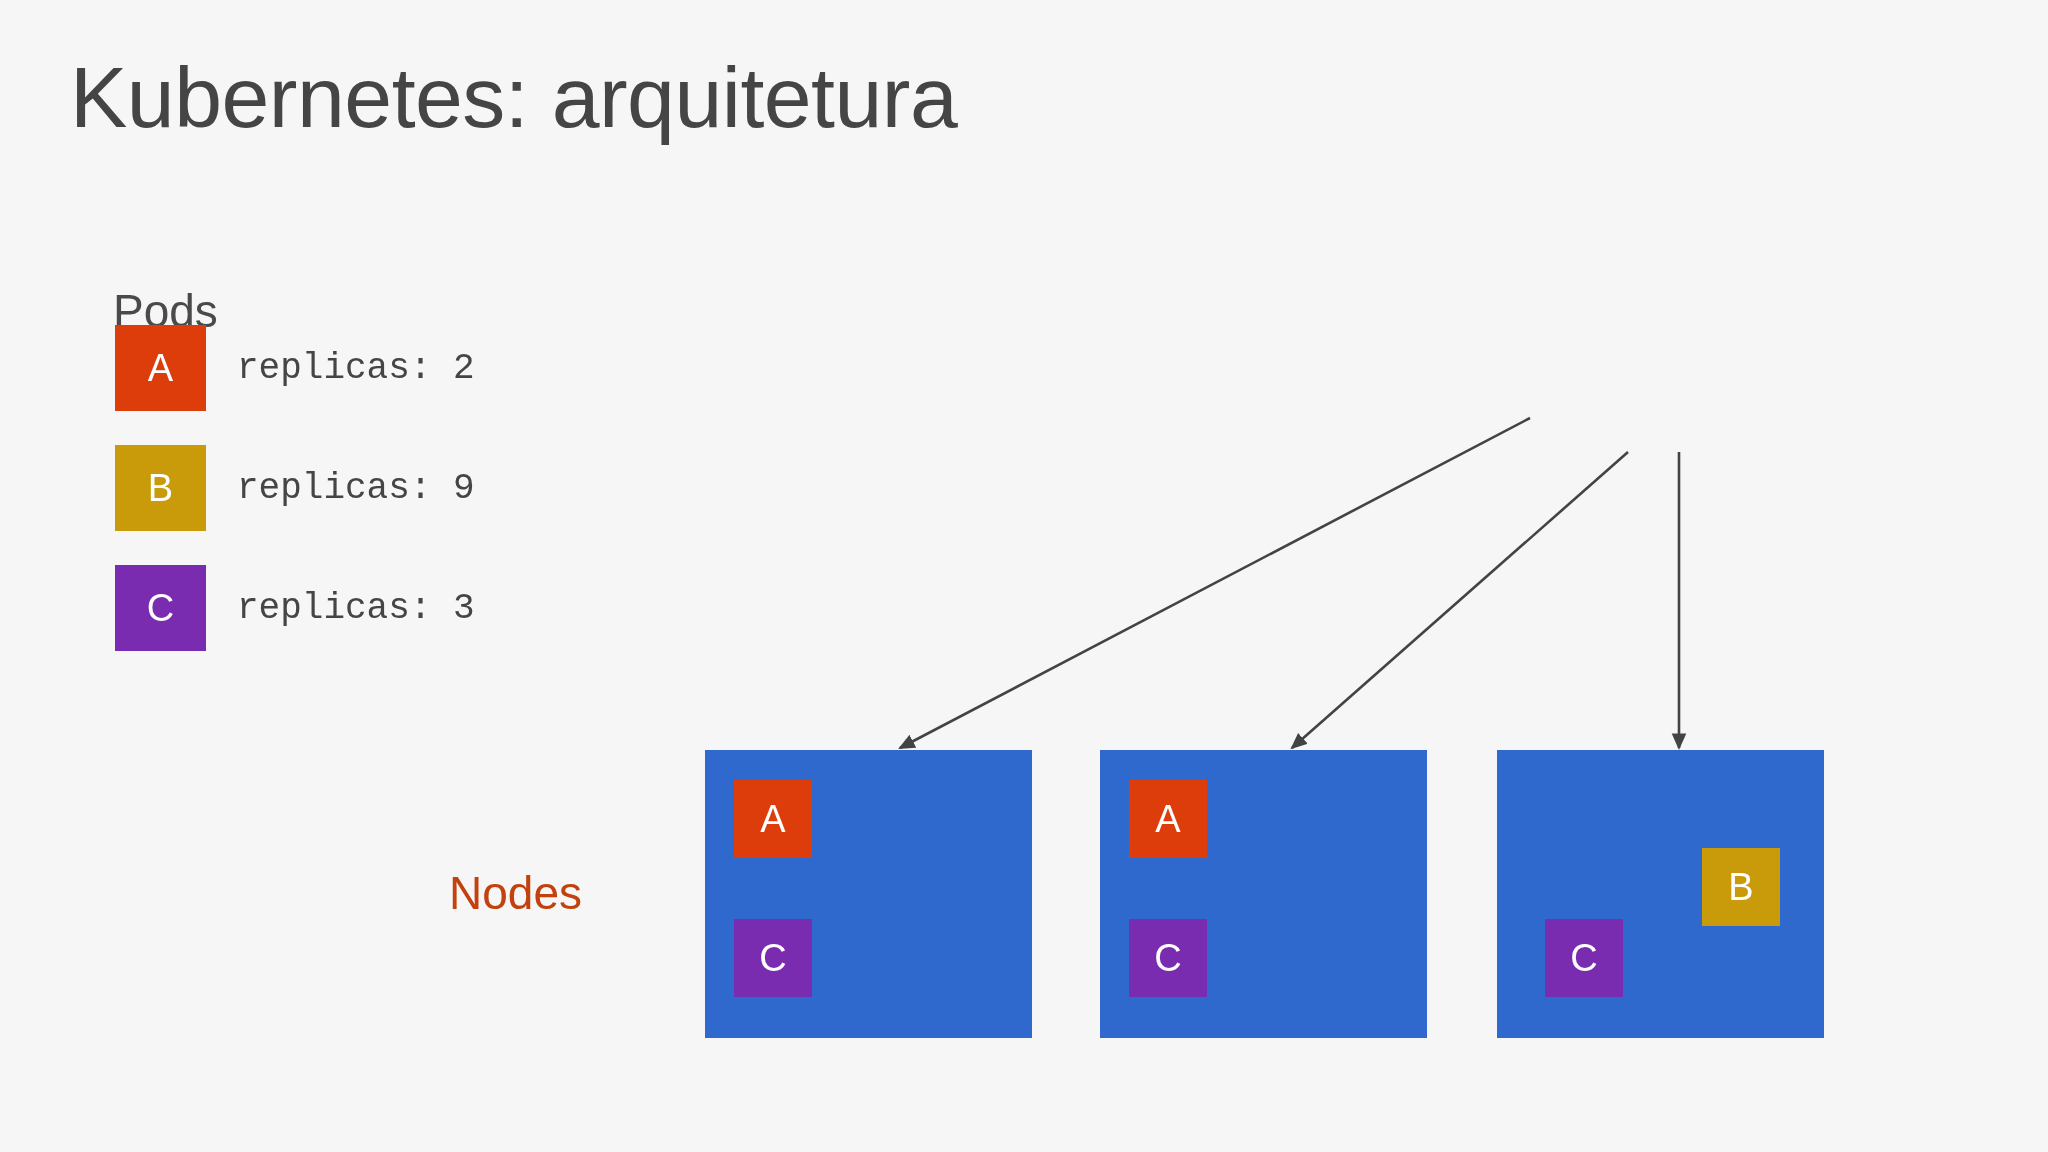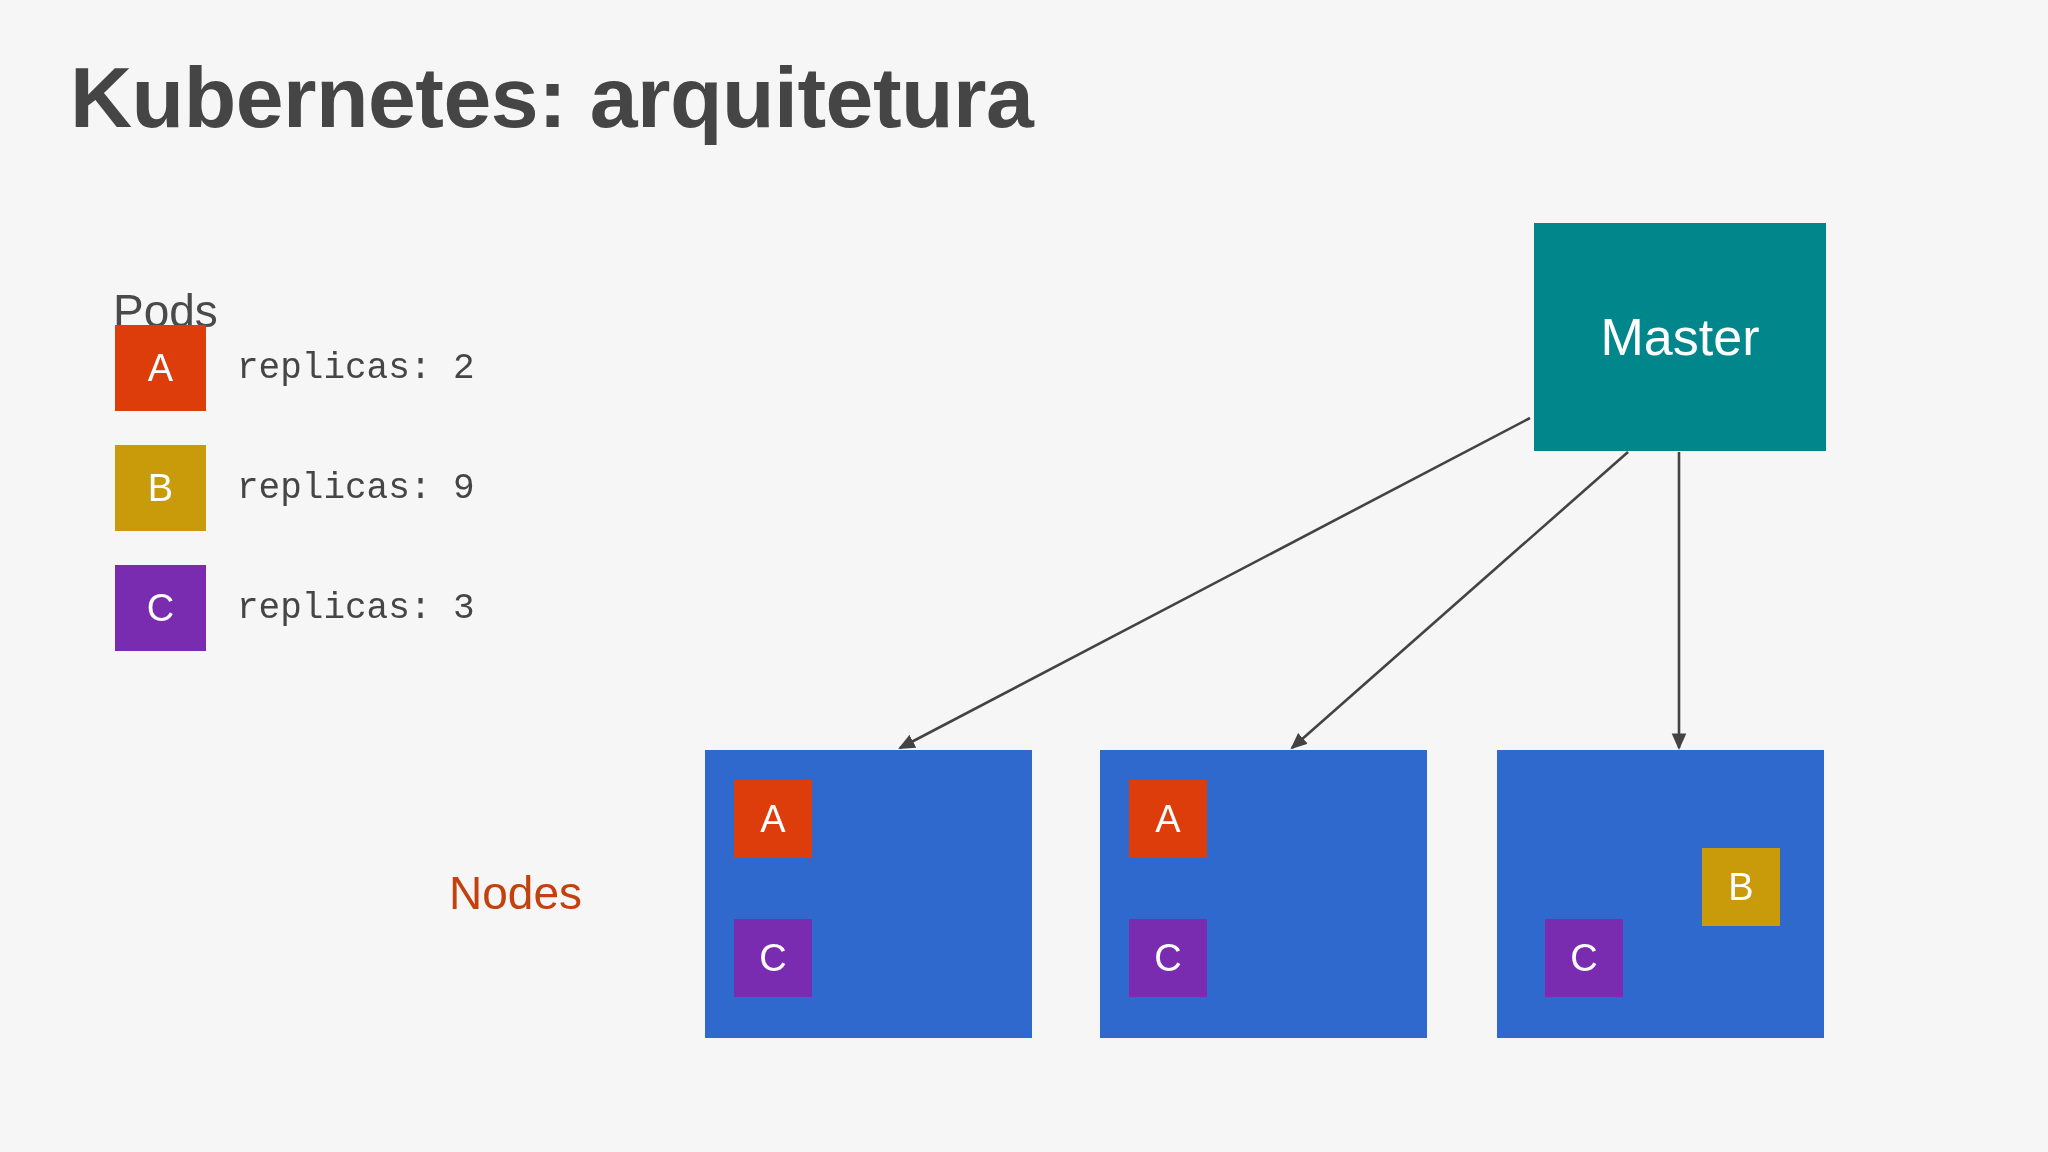--- a/index.html
+++ b/index.html
@@ -20,21 +20,21 @@
     height: 1152px;
     background: #f7f6f7;
   }
 
   
   .slide-title {
     position: absolute;
     left: 70px;
     top: 48px;
     font-family: "Liberation Sans", sans-serif;
-    font-weight: 700;
+    font-weight: 400;
     font-size: 86px;
     letter-spacing: -0.5px;
     color: #454545;
     white-space: nowrap;
   }
 
   
   .pods-label {
     position: absolute;
     left: 113px;
@@ -153,21 +153,20 @@
       <div class="swatch" id="legend-swatch-1" style="background: rgb(201, 154, 9);">B</div>
       <div class="replicas">replicas: 9</div>
     </div>
 
     <div class="legend-row" id="legend-row-2" style="top:565px;">
       <div class="swatch" id="legend-swatch-2" style="background: rgb(122, 44, 176);">C</div>
       <div class="replicas">replicas: 3</div>
     </div>
   </div>
 
-  <div class="master-box" id="master-box" style="background: rgb(0, 134, 139); color: rgb(255, 255, 255);">Master</div>
 
   <div class="nodes-label">Nodes</div>
 
   <div class="node-box" id="node-box-0" style="left: 705px; background: rgb(48, 105, 206);">
       <div class="pod" style="left: 29px; top: 30px; width: 78px; height: 78px; background: rgb(221, 60, 11);">A</div>
       <div class="pod" style="left: 29px; top: 169px; width: 78px; height: 78px; background: rgb(122, 44, 176);">C</div>
     </div>
   <div class="node-box" id="node-box-1" style="left: 1100px; background: rgb(48, 105, 206);">
       <div class="pod" style="left: 29px; top: 30px; width: 78px; height: 78px; background: rgb(221, 60, 11);">A</div>
       <div class="pod" style="left: 29px; top: 169px; width: 78px; height: 78px; background: rgb(122, 44, 176);">C</div>

